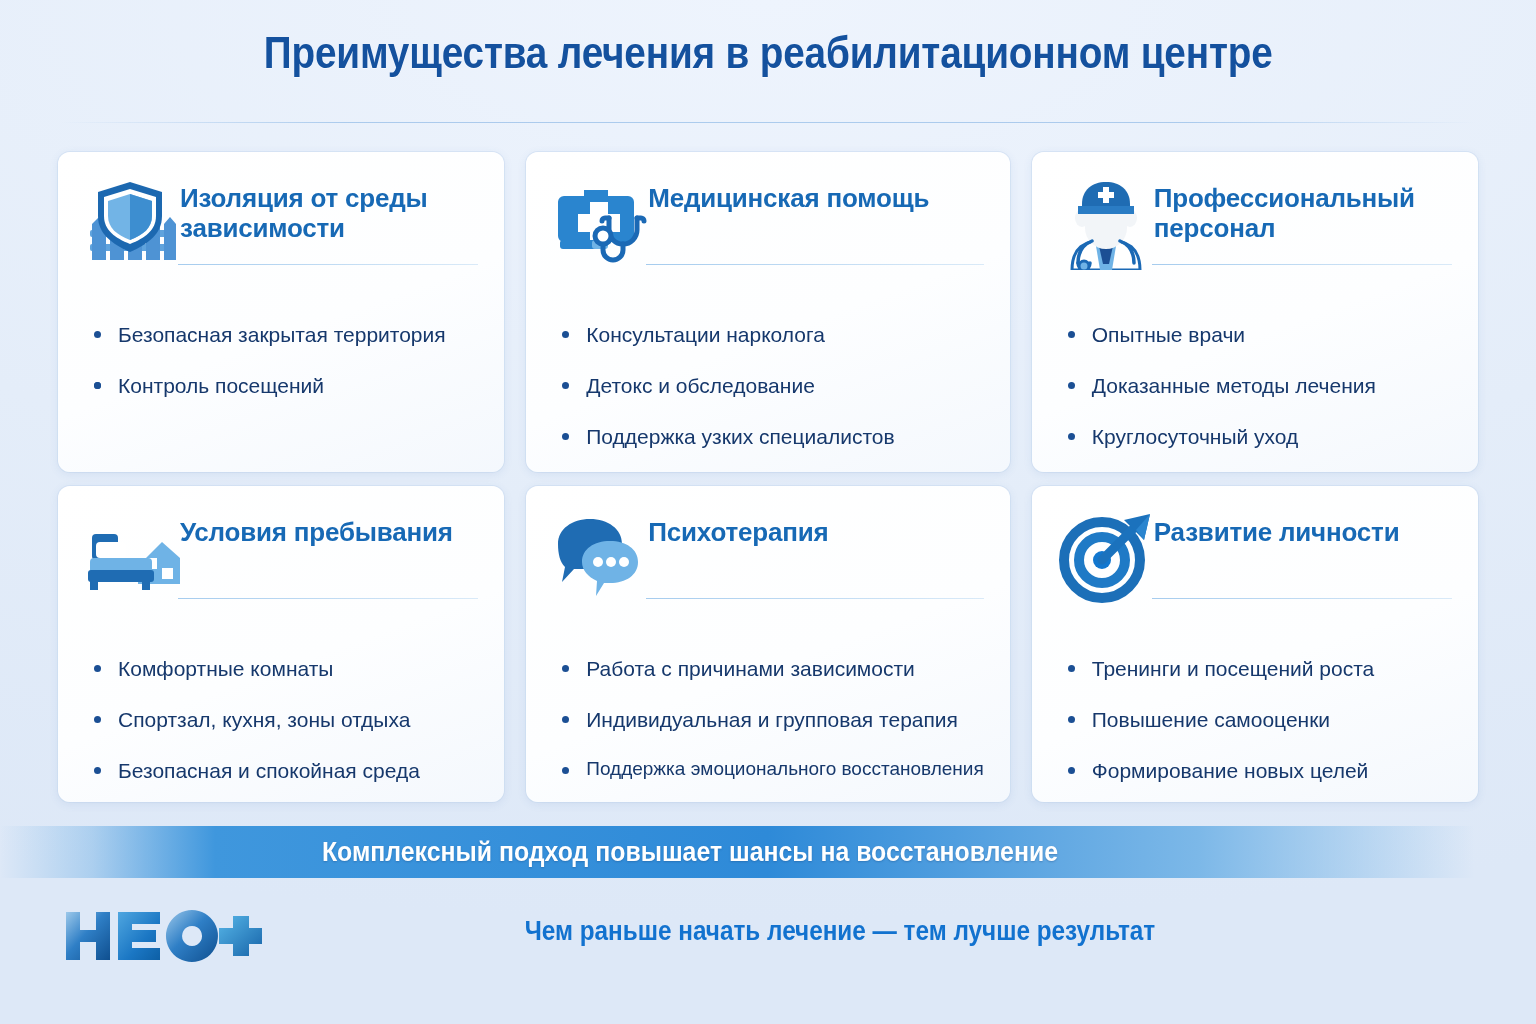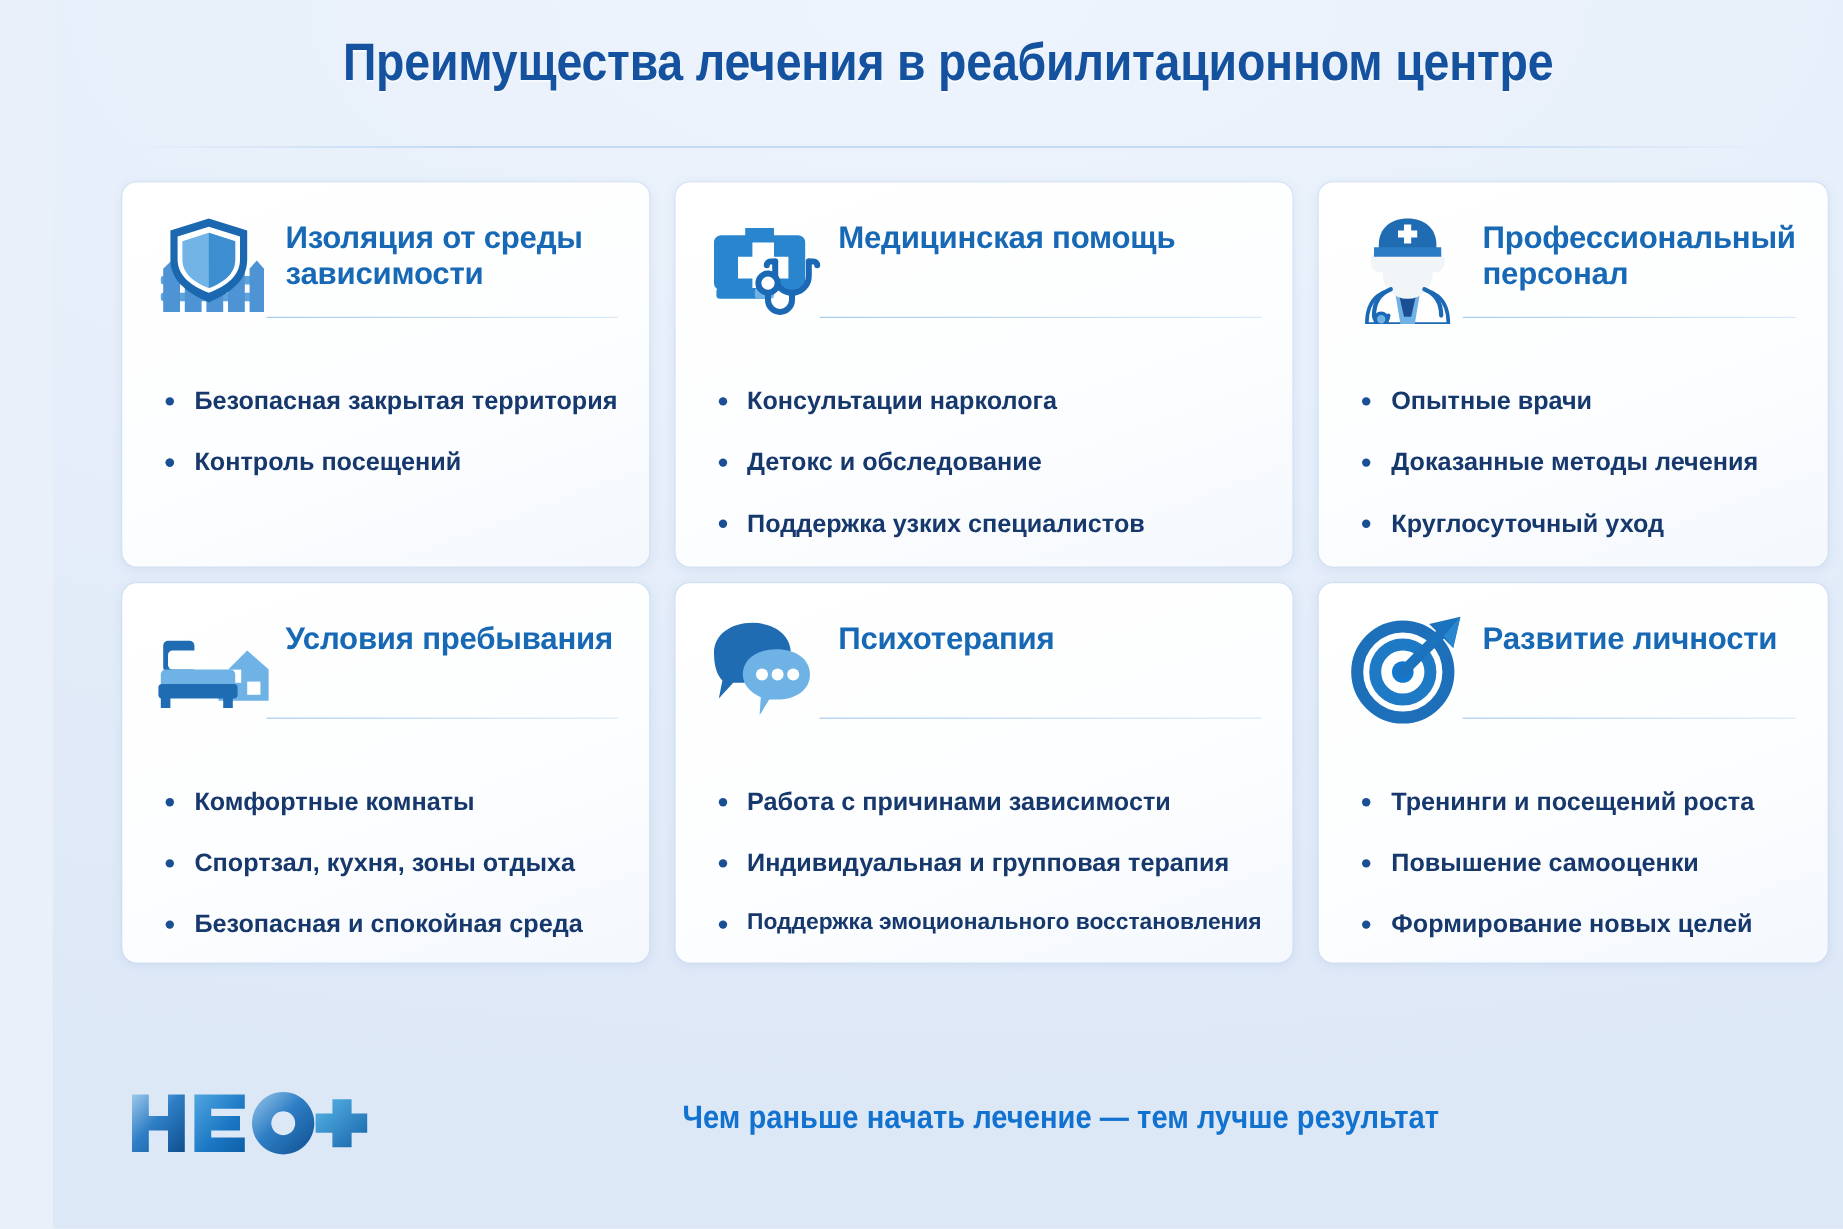--- a/index.html
+++ b/index.html
@@ -7,21 +7,20 @@
   body{
     width:1536px;height:1024px;overflow:hidden;
     font-family:"Liberation Sans","DejaVu Sans",sans-serif;
     background:#e9f0fa;
     position:relative;
   }
   #root{
     position:absolute;inset:0;
     background:
       radial-gradient(140% 90% at 50% 0%, #eef4fd 0%, #e4edf9 55%, #dde8f7 100%);
-    margin-left: 44px;
   }
   
   .title-wrap{
     position:absolute;left:0;right:0;top:28px;text-align:center;
   }
   .title{
     font-size:44px;font-weight:bold;letter-spacing:-0.2px;
     color:#14519e;
     transform:scaleX(0.88);
     display:inline-block;
@@ -42,41 +41,41 @@
   }
   .card{
     background:linear-gradient(160deg,#ffffff 0%,#fdfeff 55%,#f4f8fd 100%);
     border-radius:12px;
     box-shadow:0 2px 10px rgba(60,110,175,.10),0 0 0 1px rgba(205,222,242,.55);
     position:relative;
     padding:26px 26px 0 26px;
     box-sizing:border-box;
   }
   .card-head{
-    display:flex;align-items:flex-start;gap:14px;min-height:92px;
+    display:flex;align-items:flex-start;min-height:92px;
   }
   .icon-box{
     width:96px;height:92px;flex:0 0 96px;
     position:relative;
   }
   .icon-box svg{display:block;width:100%;height:100%;}
   .card-title{
     font-size:26px;font-weight:bold;color:#1769b5;line-height:1.14;
     padding-top:6px;letter-spacing:-0.2px;
   }
   .head-rule{
     position:absolute;left:120px;right:26px;top:112px;height:1px;
     background:linear-gradient(to right,rgba(150,195,235,.85),rgba(175,210,240,.45));
   }
   .bullets{
     list-style:none;margin:0;padding:52px 0 0 8px;
   }
   .bullets li{
     position:relative;padding-left:26px;margin-bottom:26px;
-    font-size:21px;color:#16386c;line-height:1.2;white-space:nowrap;font-weight:bold;
+    font-size:21px;color:#16386c;line-height:1.2;white-space:nowrap;
   }
   .bullets li.small{font-size:19px;}
   .bullets li .dot{
     position:absolute;left:2px;top:9px;width:7px;height:7px;border-radius:50%;
     background:#1b4f94;
   }
   
   .banner{
     position:absolute;left:0;right:0;top:826px;height:52px;
     background:linear-gradient(to right,
@@ -282,20 +281,23 @@
       <div class="head-rule"></div>
       <ul class="bullets">
         <li><span class="dot"></span><span>Тренинги и посещений роста</span></li>
         <li><span class="dot"></span><span>Повышение самооценки</span></li>
         <li><span class="dot"></span><span>Формирование новых целей</span></li>
       </ul>
     </div>
 
   </div>
 
+  <div class="banner">
+    <div class="banner-text">Комплексный подход повышает шансы на восстановление</div>
+  </div>
 
   <div class="footer">
     <div class="logo">
       <svg viewBox="0 0 200 60">
         <defs>
           <linearGradient id="lg1" x1="0" y1="0" x2="1" y2="1">
             <stop offset="0%" stop-color="#9cc8ea"></stop>
             <stop offset="45%" stop-color="#2f7fc6"></stop>
             <stop offset="100%" stop-color="#0f4f8f"></stop>
           </linearGradient>

